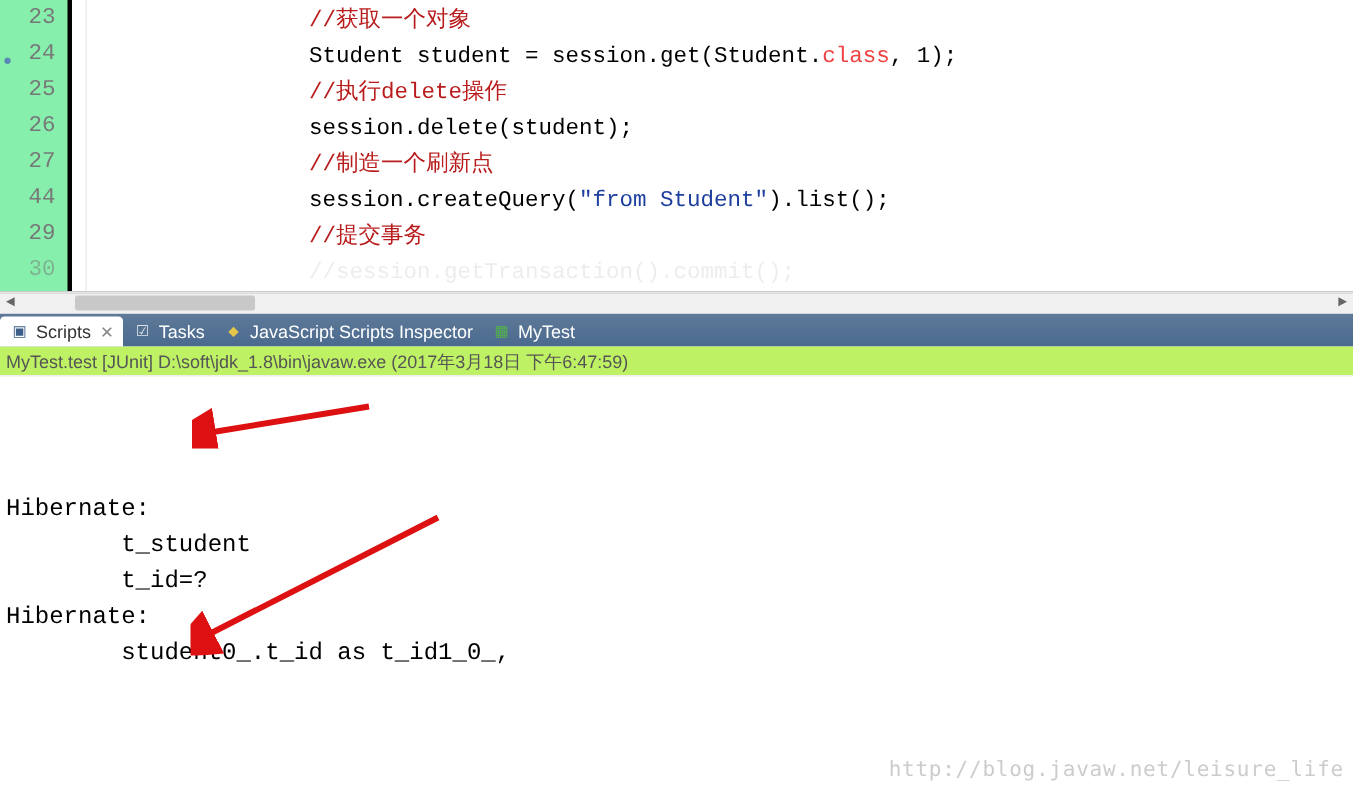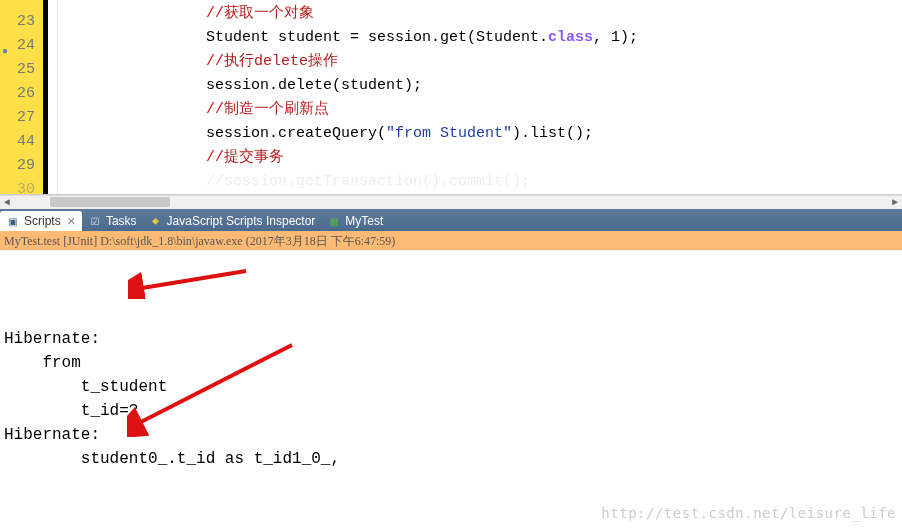--- a/index.html
+++ b/index.html
@@ -13,23 +13,23 @@
     position: relative;
   }
   .editor-area {
     display: flex;
     height: 195px;
     border-bottom: 1px solid #ccc;
     position: relative;
   }
   .gutter {
     width: 48px;
-    background: #fde047;
-    border-right: 5px solid #000000;
-    padding-top: 10px;
+    background: #86efac;
+    border-right: 3px solid #000000;
+    padding-top: 0;
     text-align: right;
     color: #787878;
     font-size: 15px;
     flex-shrink: 0;
   }
   .gutter .ln {
     height: 24px;
     line-height: 24px;
     padding-right: 8px;
     position: relative;
@@ -54,21 +54,21 @@
     padding-left: 4px;
     overflow: hidden;
     white-space: pre;
     position: relative;
   }
   .code-line {
     height: 24px;
     line-height: 24px;
   }
   .comment { color: #b91c1c; }
-  .keyword { color: #8b5cf6; font-weight: bold; }
+  .keyword { color: #ef4444; font-weight: normal; }
   .string { color: #1E3F9E; }
   .fade { color: #bbb; opacity: 0.6; }
   .scroll-h {
     height: 14px;
     background: #f0f0f0;
     border-top: 1px solid #ddd;
     position: relative;
   }
   .scroll-h .thumb {
     position: absolute;
@@ -123,28 +123,28 @@
     align-items: center;
     justify-content: center;
     font-size: 10px;
   }
   .tab .close {
     font-size: 11px;
     color: #888;
     margin-left: 2px;
   }
   .info-line {
-    font-family: Liberation Serif, serif;
+    font-family: Liberation Sans, sans-serif;
     font-size: 12px;
     color: #555;
     padding: 2px 4px;
     height: 20px;
     line-height: 16px;
     border-bottom: 1px solid #eee;
-    background: #fdba74;
+    background: #bef264;
   }
   .console-body {
     padding: 4px 4px;
     white-space: pre;
     font-size: 16px;
     line-height: 24px;
     background: #fff;
     height: calc(529px - 195px - 22px - 20px);
     overflow: hidden;
     position: relative;
@@ -218,15 +218,15 @@
     <line x1="118" y1="12" x2="8" y2="30" stroke="#d11" stroke-width="4" marker-end="url(#ah1)"></line>
   </svg>
   <svg class="arrow-annot" style="left:127px;top:86px" width="170" height="100">
     <defs>
         <marker id="ah2" markerWidth="10" markerHeight="8" refX="2" refY="4" orient="auto">
       <polygon points="0 0, 10 4, 0 8" fill="#d11"></polygon>
         </marker>
       </defs>
     <line x1="165" y1="8" x2="8" y2="88" stroke="#d11" stroke-width="4" marker-end="url(#ah2)"></line>
   </svg>
-<div>Hibernate: </div><div>    from</div><div>        t_student </div><div>        t_id=?</div><div>Hibernate: </div><div>        student0_.t_id as t_id1_0_,</div></div>
-
-<div class="watermark">http://test.csdn.net/leisure_life</div>
+<div>Hibernate: </div><div>        t_student </div><div>        t_id=?</div><div>Hibernate: </div><div>        student0_.t_id as t_id1_0_,</div></div>
+
+<div class="watermark">http://blog.javaw.net/leisure_life</div>
 
 </body></html>

